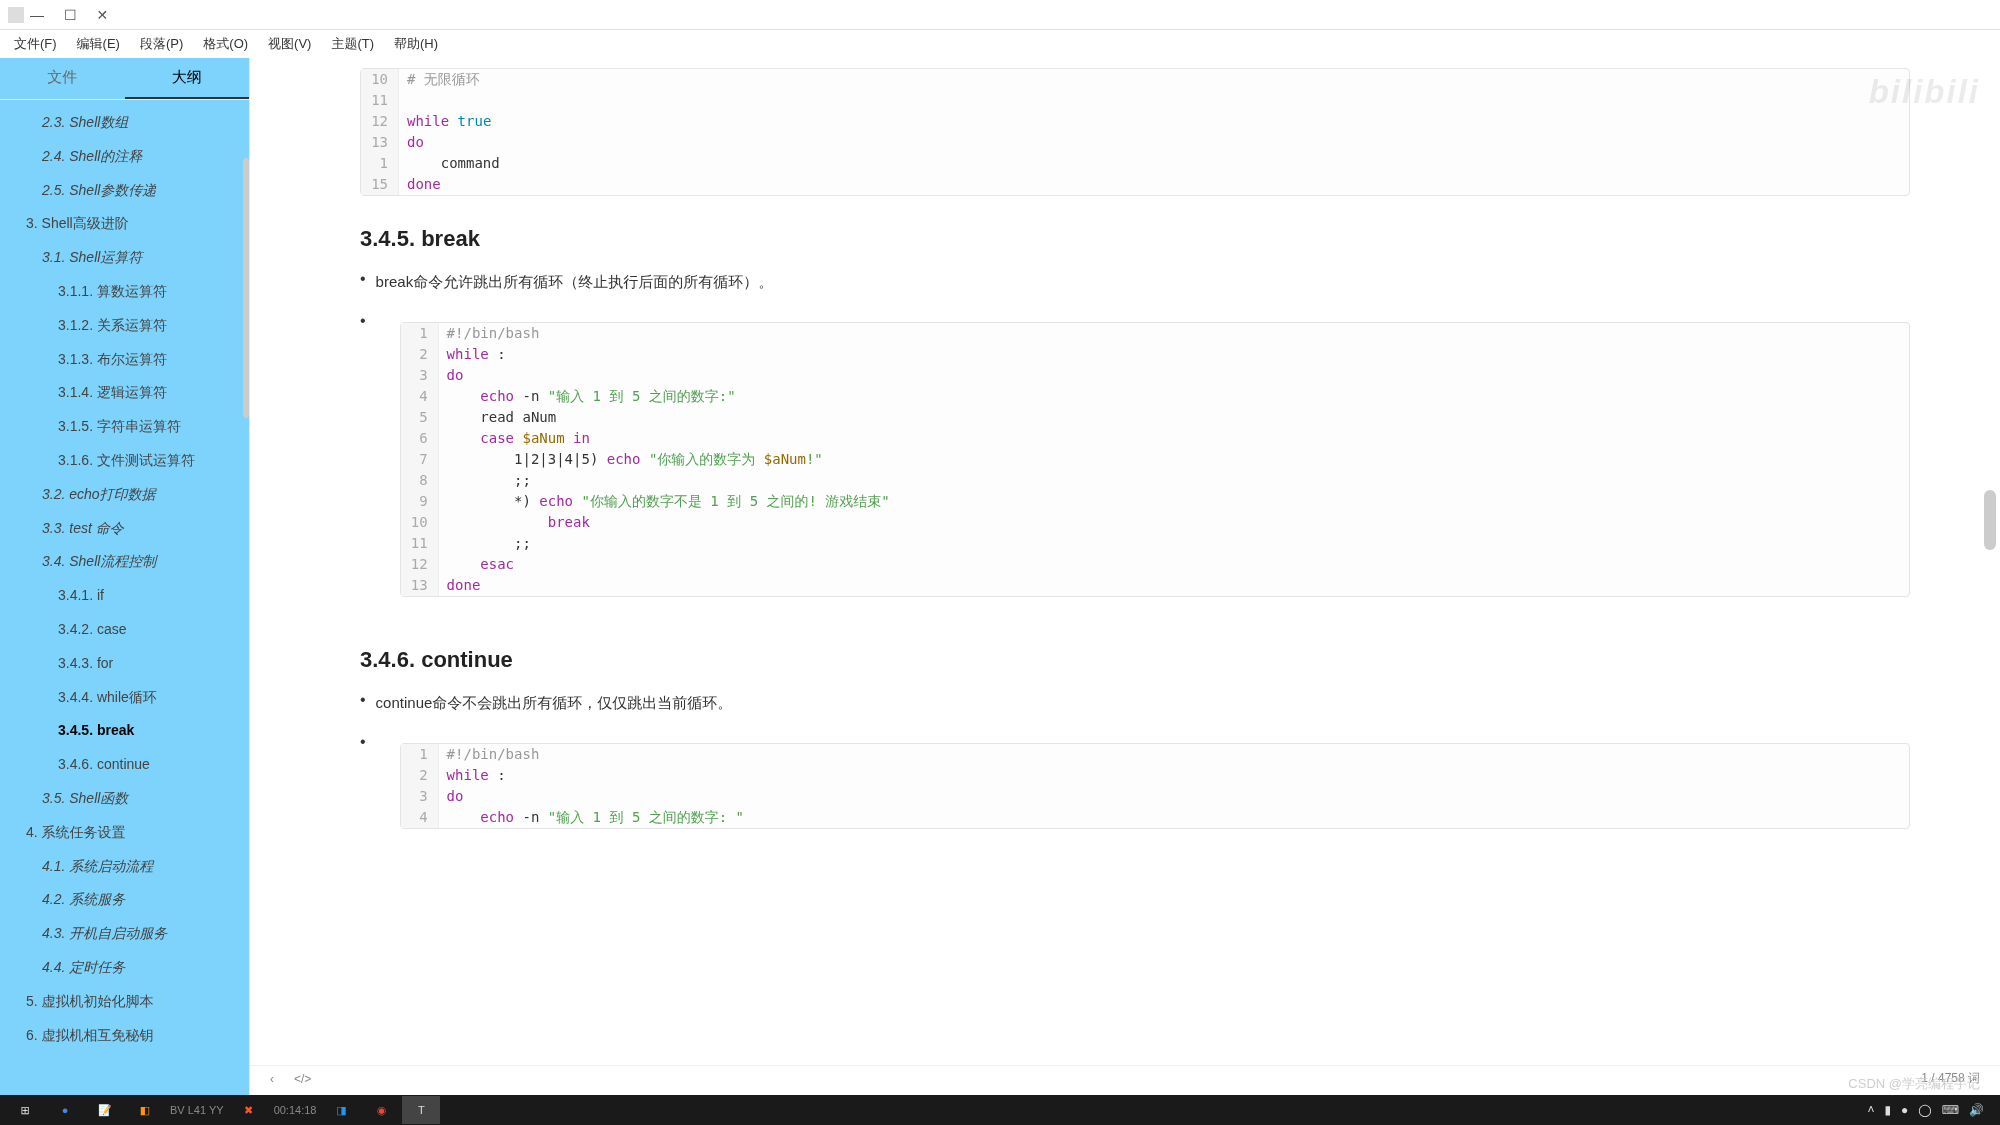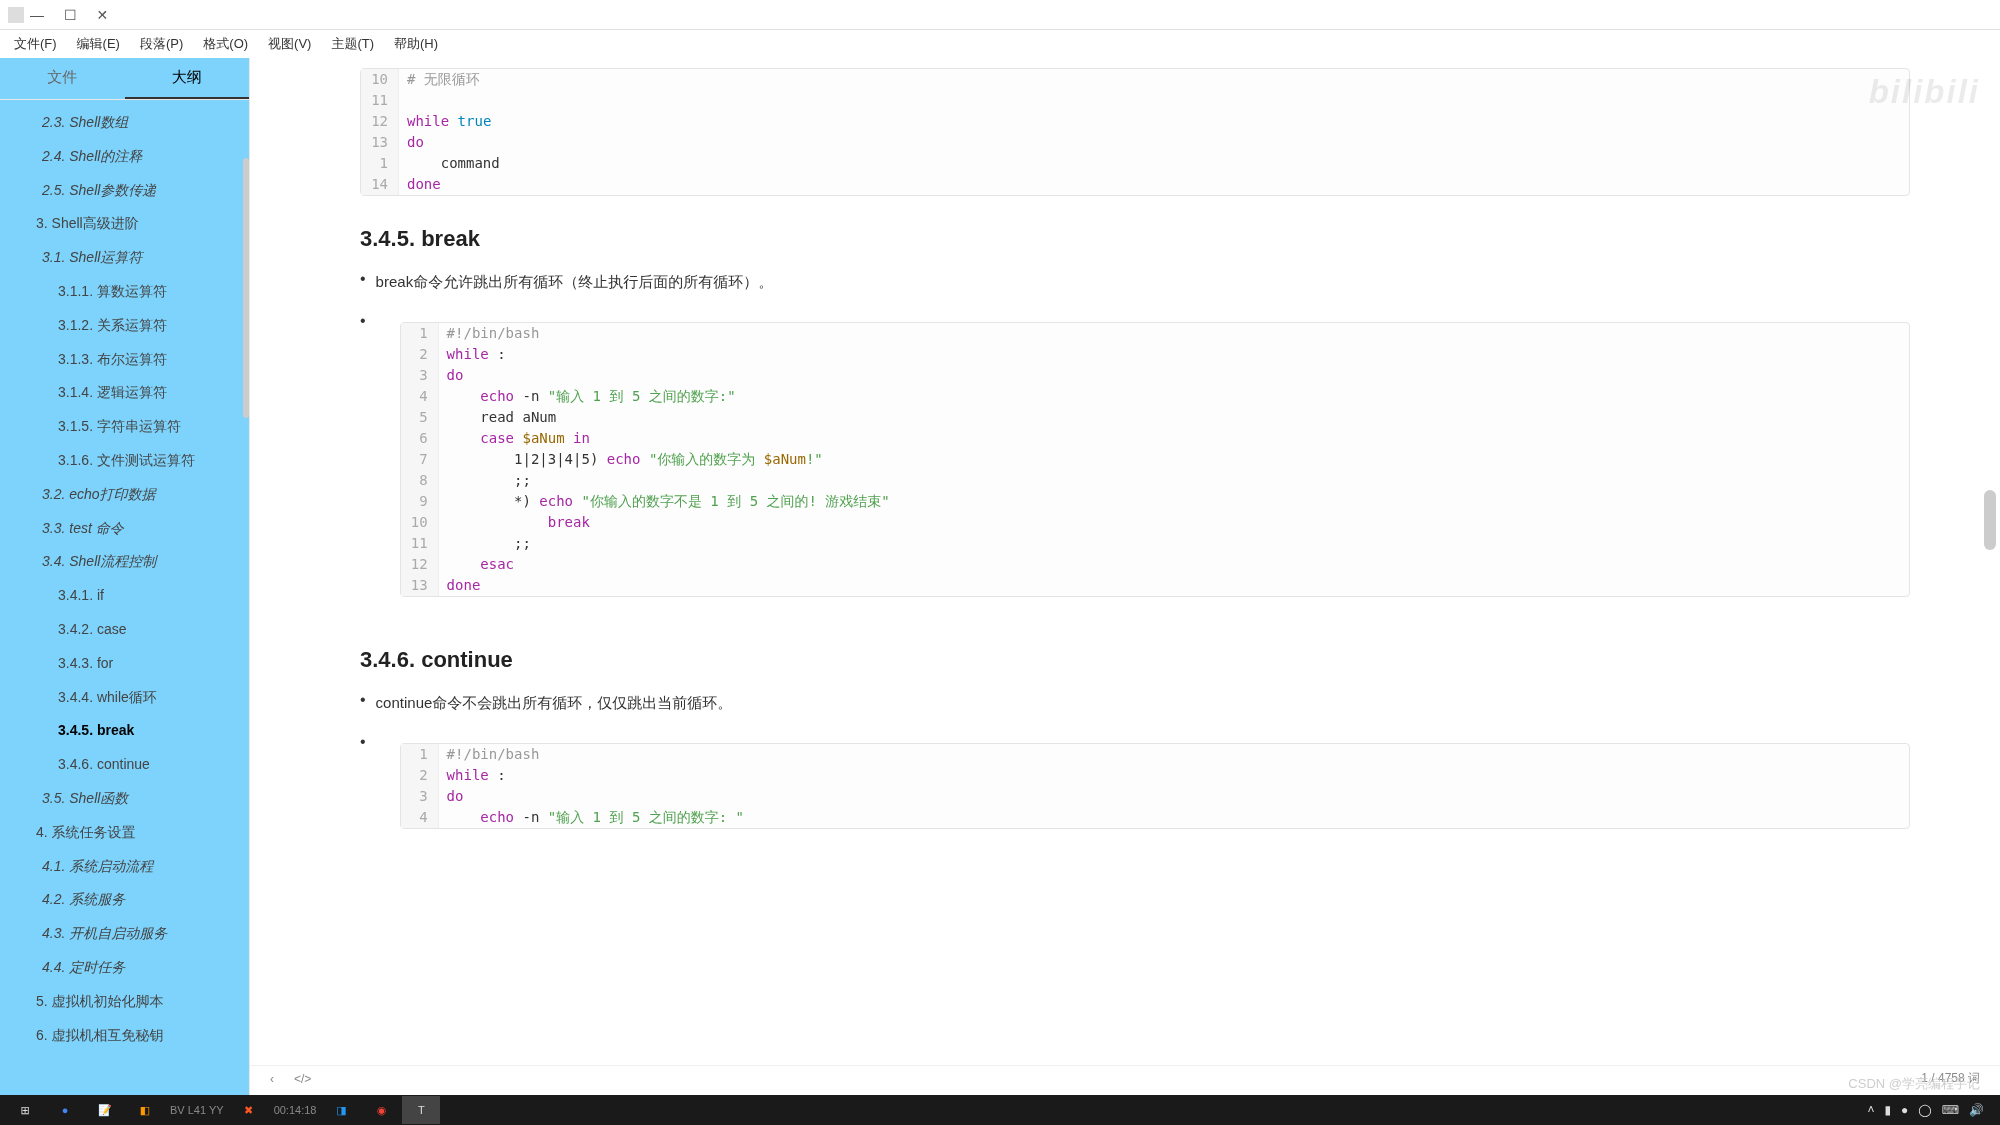--- a/index.html
+++ b/index.html
@@ -15,21 +15,21 @@
 .menubar span { padding: 2px 8px; cursor: pointer; }
 
 .main { display: flex; height: calc(100vh - 30px - 28px - 30px); }
 
 .sidebar { width: 250px; border-right: 1px solid #e8e8e8; display: flex; flex-direction: column; background: #7dd3fc; position: relative; }
 .sidebar-tabs { display: flex; border-bottom: 1px solid #e8e8e8; }
 .sidebar-tab { flex: 1; text-align: center; padding: 10px 0; font-size: 15px; cursor: pointer; color: #666; }
 .sidebar-tab.active { color: #000; font-weight: 500; border-bottom: 2px solid #333; }
 .sidebar-list { flex: 1; overflow-y: auto; padding: 6px 0; }
 .sidebar-item { padding: 5px 8px 5px 40px; font-size: 14px; cursor: pointer; color: #444; white-space: nowrap; overflow: hidden; text-overflow: ellipsis; line-height: 1.7; }
-.sidebar-item.l0 { padding-left: 36px; }
+.sidebar-item.l0 { padding-left: 26px; }
 .sidebar-item.l1 { padding-left: 42px; font-style: italic; }
 .sidebar-item.l2 { padding-left: 58px; }
 .sidebar-item.active { font-weight: bold; color: #000; }
 .sidebar-scroll { position: absolute; right: 0; top: 100px; width: 6px; height: 260px; background: #ccc; border-radius: 3px; }
 
 .content { flex: 1; overflow-y: auto; padding: 0 90px 20px 110px; position: relative; }
 .section-h { font-size: 22px; font-weight: bold; margin: 30px 0 18px; color: #222; }
 .bullet { display: flex; margin: 10px 0 18px; }
 .bullet::before { content: "•"; margin: 0 10px 0 0; font-size: 16px; }
 .bullet-text { font-size: 15px; color: #333; line-height: 1.6; }
@@ -139,21 +139,21 @@
         </div>
         <div class="code-line">
           <div class="code-gutter">13</div>
           <div class="code-text"><span class="c-kw">do</span></div>
         </div>
         <div class="code-line">
           <div class="code-gutter">1</div>
           <div class="code-text">    command</div>
         </div>
         <div class="code-line">
-          <div class="code-gutter">14</div>
+          <div class="code-gutter">15</div>
           <div class="code-text"><span class="c-kw">done</span></div>
         </div>
       </div>
 
     <div class="section-h">3.4.5. break</div>
     <div class="bullet">
       <div class="bullet-text">break命令允许跳出所有循环（终止执行后面的所有循环）。</div>
     </div>
     <div class="bullet">
       <div style="flex:1">

